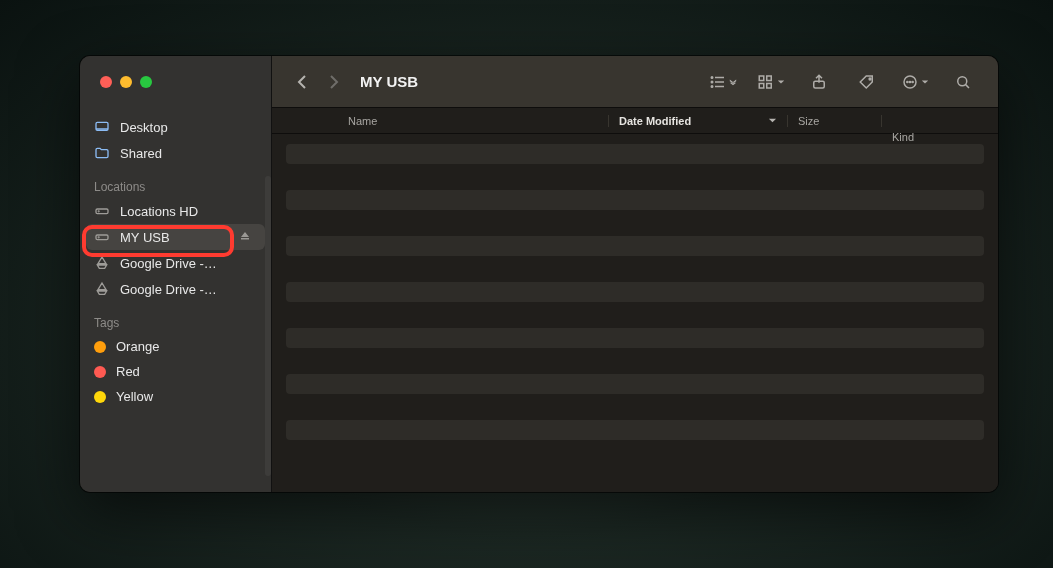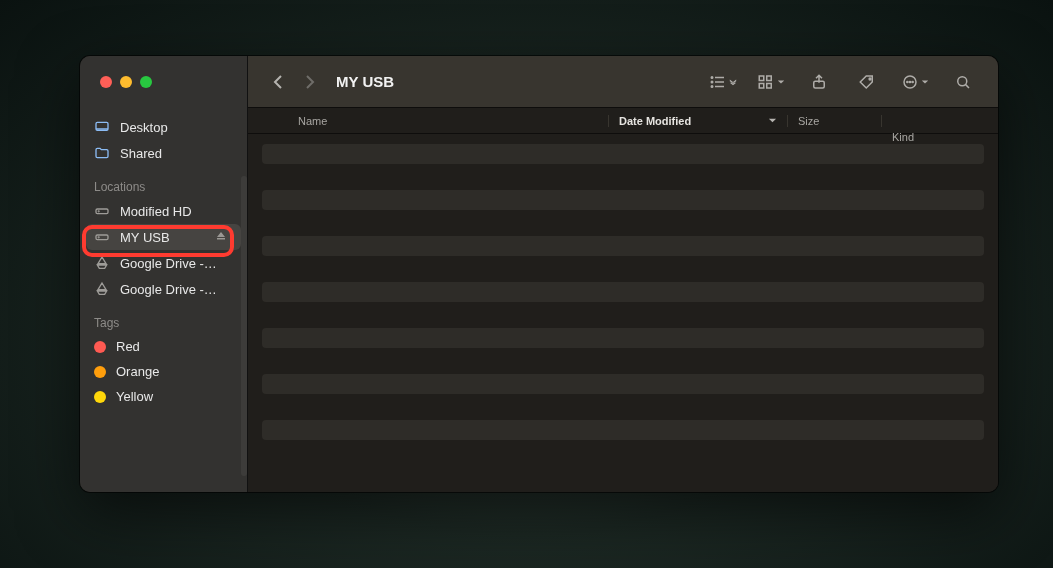--- a/index.html
+++ b/index.html
@@ -9,21 +9,21 @@
     position: relative; overflow: hidden;
     color: #e6e6e6;
   }
   .window {
     position: absolute; left: 80px; top: 56px; width: 918px; height: 436px;
     background: #26231f; border-radius: 10px; overflow: hidden;
     box-shadow: 0 20px 60px rgba(0,0,0,.6), 0 0 0 1px rgba(0,0,0,.6);
     display: flex;
   }
   .sidebar {
-    width: 168px; background: #333230; flex-shrink: 0;
+    width: 192px; background: #333230; flex-shrink: 0;
     display: flex; flex-direction: column; position: relative;
     border-right: 1px solid #111;
   }
   .titlebar-left { height: 52px; display: flex; align-items: center; padding-left: 20px; gap: 8px; }
   .traffic { width: 12px; height: 12px; border-radius: 50%; }
   .red { background:#ff5f57; } .yellow { background:#febc2e; } .green { background:#28c840; }
 
   .side-list { padding: 6px 0 10px 0; overflow-y: auto; }
   .side-item {
     display: flex; align-items: center; gap: 10px;
@@ -56,21 +56,21 @@
   .tool-btn { width: 34px; height: 26px; color:#aeaca8; display:flex; align-items:center; justify-content:center; gap:2px; }
   .tool-btn svg { width:18px; height:18px; }
   .tool-btn .caret { width:8px; height:8px; }
   .tool-group { display:flex; align-items:center; gap: 14px; }
 
   .columns {
     height: 26px; display: flex; align-items: center; font-size: 11px;
     color: #a8a6a2; border-bottom: 1px solid #0e0d0c; padding-right:10px;
   }
   .col { padding: 0 10px; display:flex; align-items:center; gap:4px; }
-  .col.name { flex: 1; padding-left: 50px; }
+  .col.name { flex: 1; padding-left: 76px; }
   .col.date { width: 180px; font-weight: 700; color:#e6e4e0; justify-content:space-between; border-left:1px solid #38352f; border-right:1px solid #38352f;gap:8px; }
   .col.size { width: 94px; border-right:1px solid #38352f; }
   .col.kind { width: 106px; margin-top: 32px; }
   .sort-caret svg{ width:9px;height:9px; color:#b7b5b1; }
 
   .filelist { flex:1; overflow:hidden; padding: 10px 14px 0 14px; }
   .stripe-group { display:flex; flex-direction:column; }
   .row-pair { margin-bottom: 26px; }
   .row { height: 20px; border-radius: 4px; }
   .row.shade { background: #2e2c28; }
@@ -116,21 +116,21 @@
 
       <div class="side-section">Locations</div>
 
       <div class="side-item">
         <span class="side-icon" style="color:#9e9c98">
           <svg viewBox="0 0 24 24" fill="none" stroke="currentColor" stroke-width="2">
               <rect x="3" y="9" width="18" height="7" rx="2"></rect>
               <circle cx="7" cy="12.5" r="0.6" fill="currentColor"></circle>
             </svg>
         </span>
-        <span>Modified HD</span>
+        <span>Locations HD</span>
       </div>
 
       <div class="side-item selected">
         <span class="side-icon" style="color:#9e9c98">
           <svg viewBox="0 0 24 24" fill="none" stroke="currentColor" stroke-width="2">
               <rect x="3" y="9" width="18" height="7" rx="2"></rect>
               <circle cx="7" cy="12.5" r="0.6" fill="currentColor"></circle>
             </svg>
         </span>
         <span>MY USB</span>
@@ -154,26 +154,26 @@
           <svg viewBox="0 0 24 24" fill="none" stroke="currentColor" stroke-width="2">
               <path d="M12 3l6 10H6l6-10zM5 15h14l-3 5H8l-3-5z"></path>
             </svg>
         </span>
         <span class="ellip">Google Drive -…</span>
       </div>
 
       <div class="side-section">Tags</div>
 
       <div class="side-item">
+        <span class="tag-dot" style="background:#ff9e0c"></span>
+        <span>Orange</span>
+      </div>
+      <div class="side-item">
         <span class="tag-dot" style="background:#ff5a52"></span>
         <span>Red</span>
-      </div>
-      <div class="side-item">
-        <span class="tag-dot" style="background:#ff9e0c"></span>
-        <span>Orange</span>
       </div>
       <div class="side-item">
         <span class="tag-dot" style="background:#ffd70a"></span>
         <span>Yellow</span>
       </div>
     </div>
     <div class="scrollbar-hint"></div>
   </div>
 
   <div class="main">

